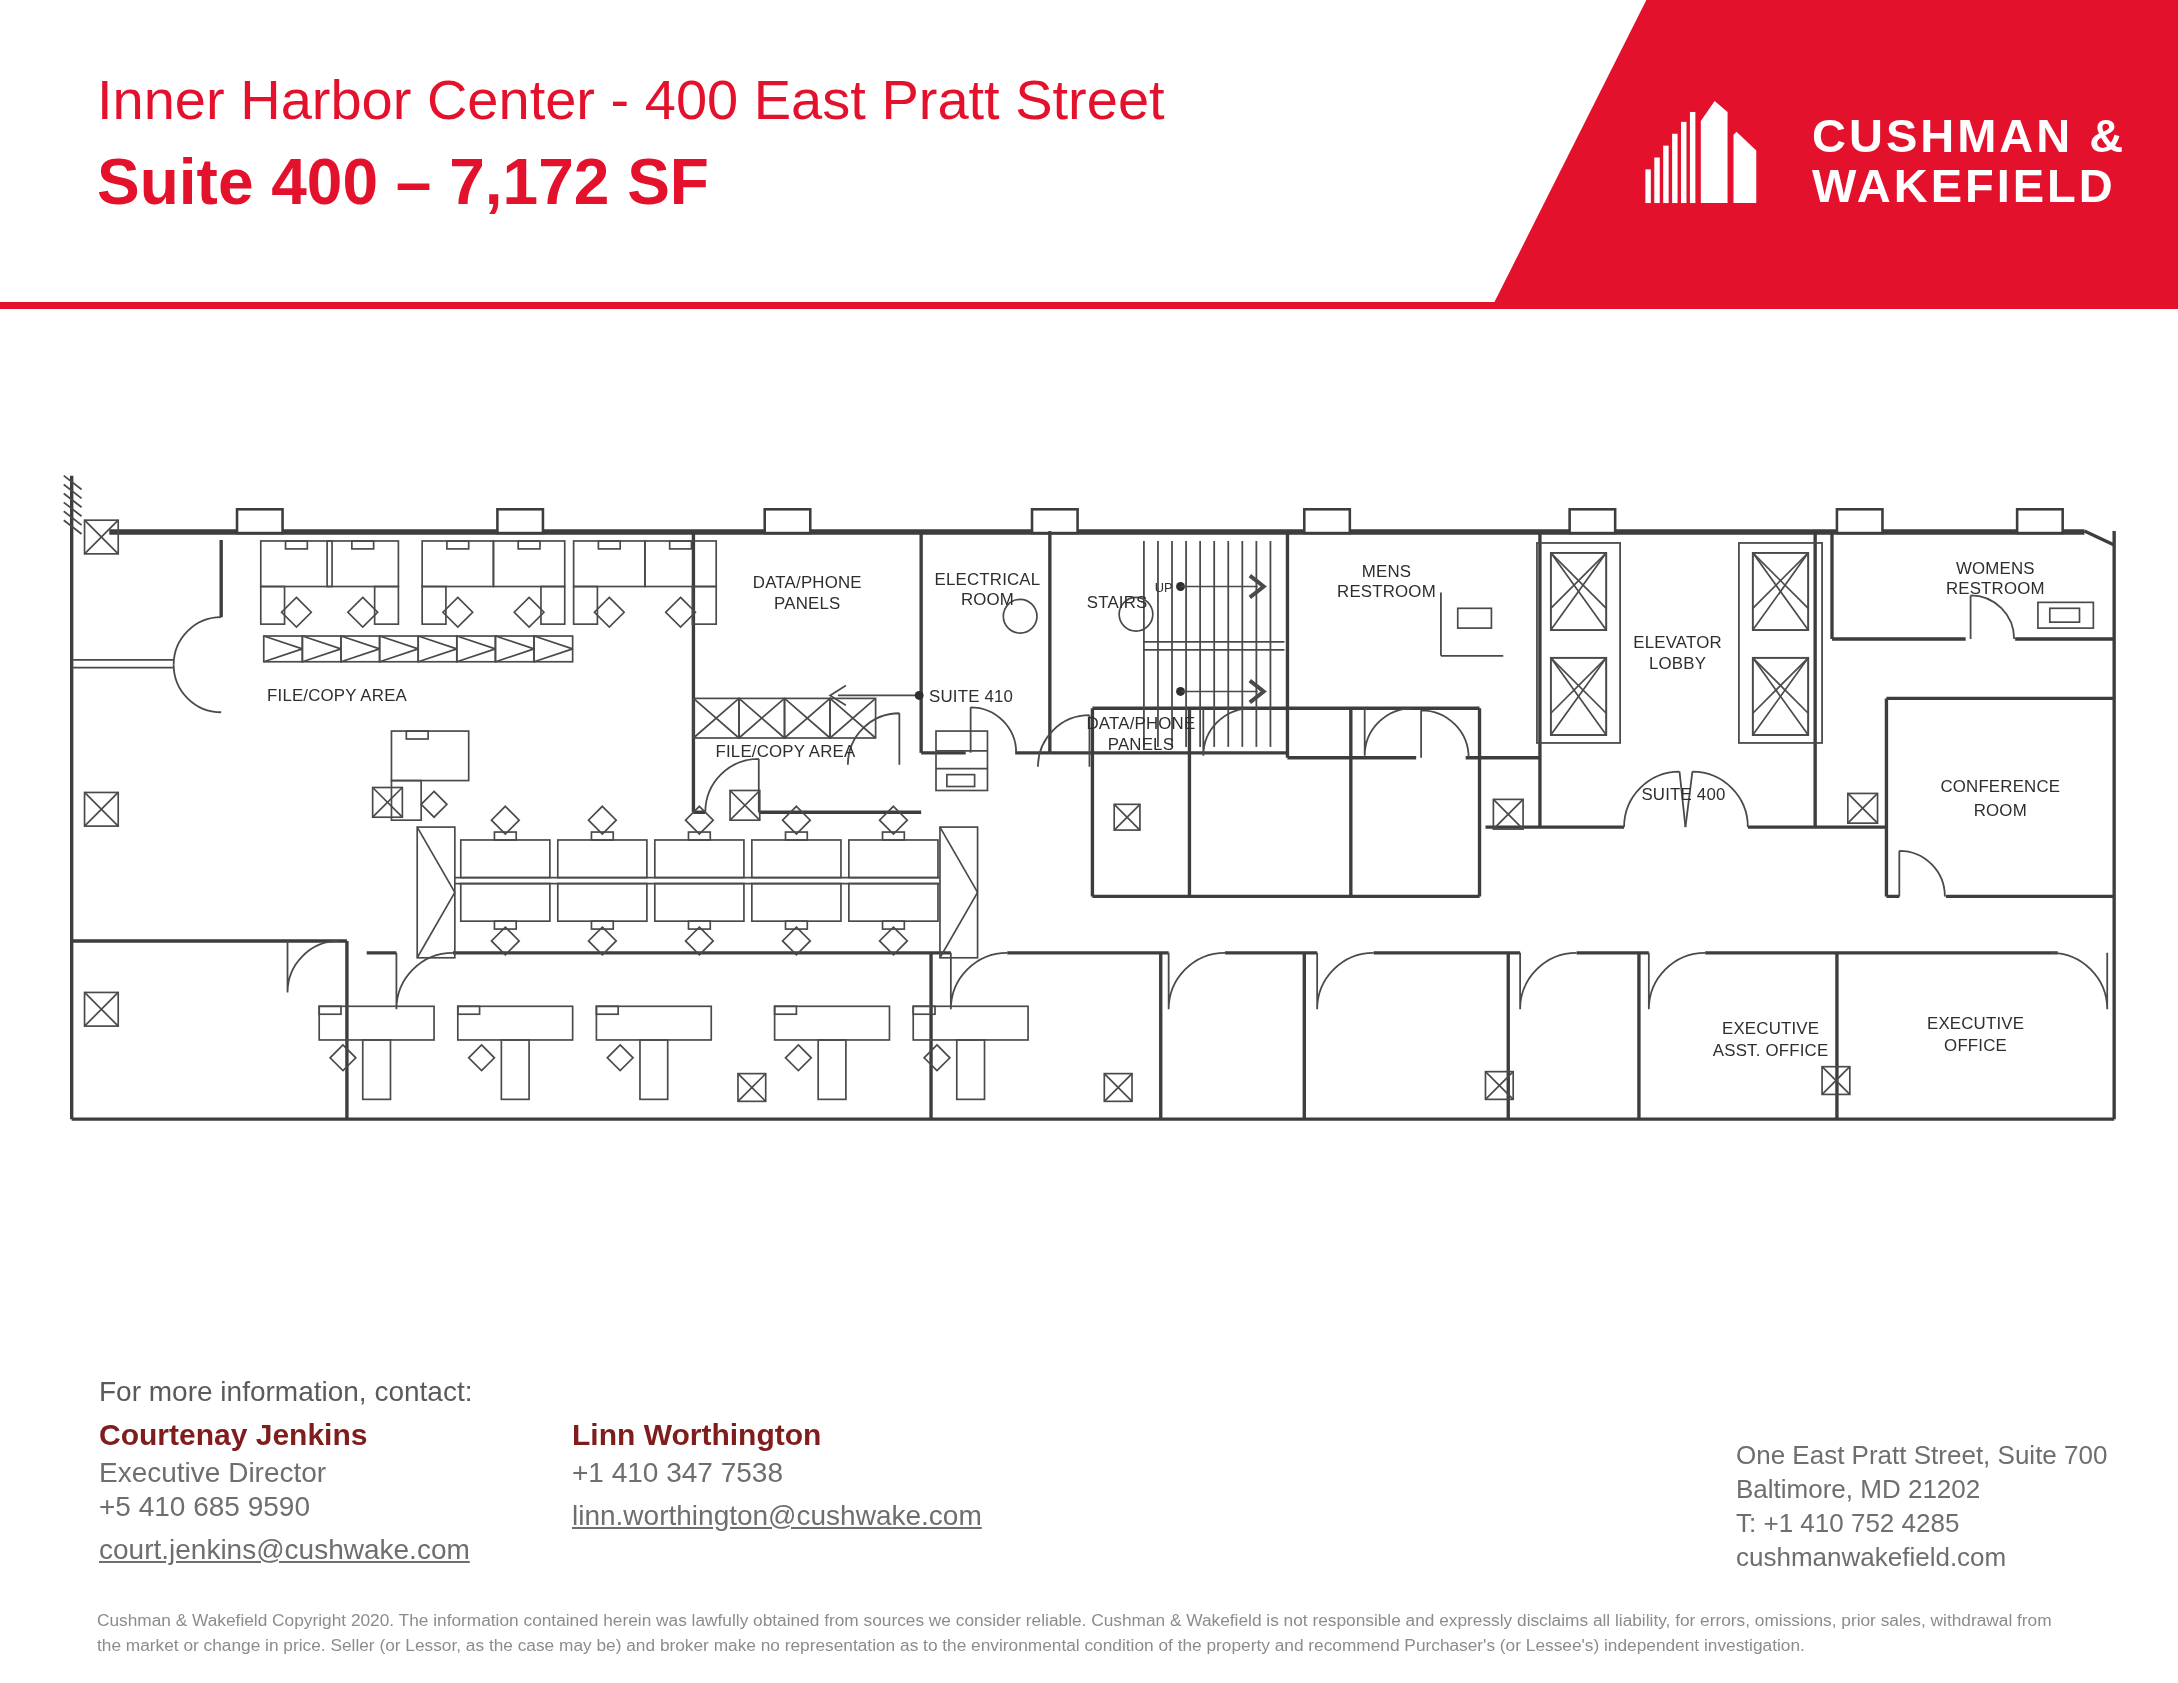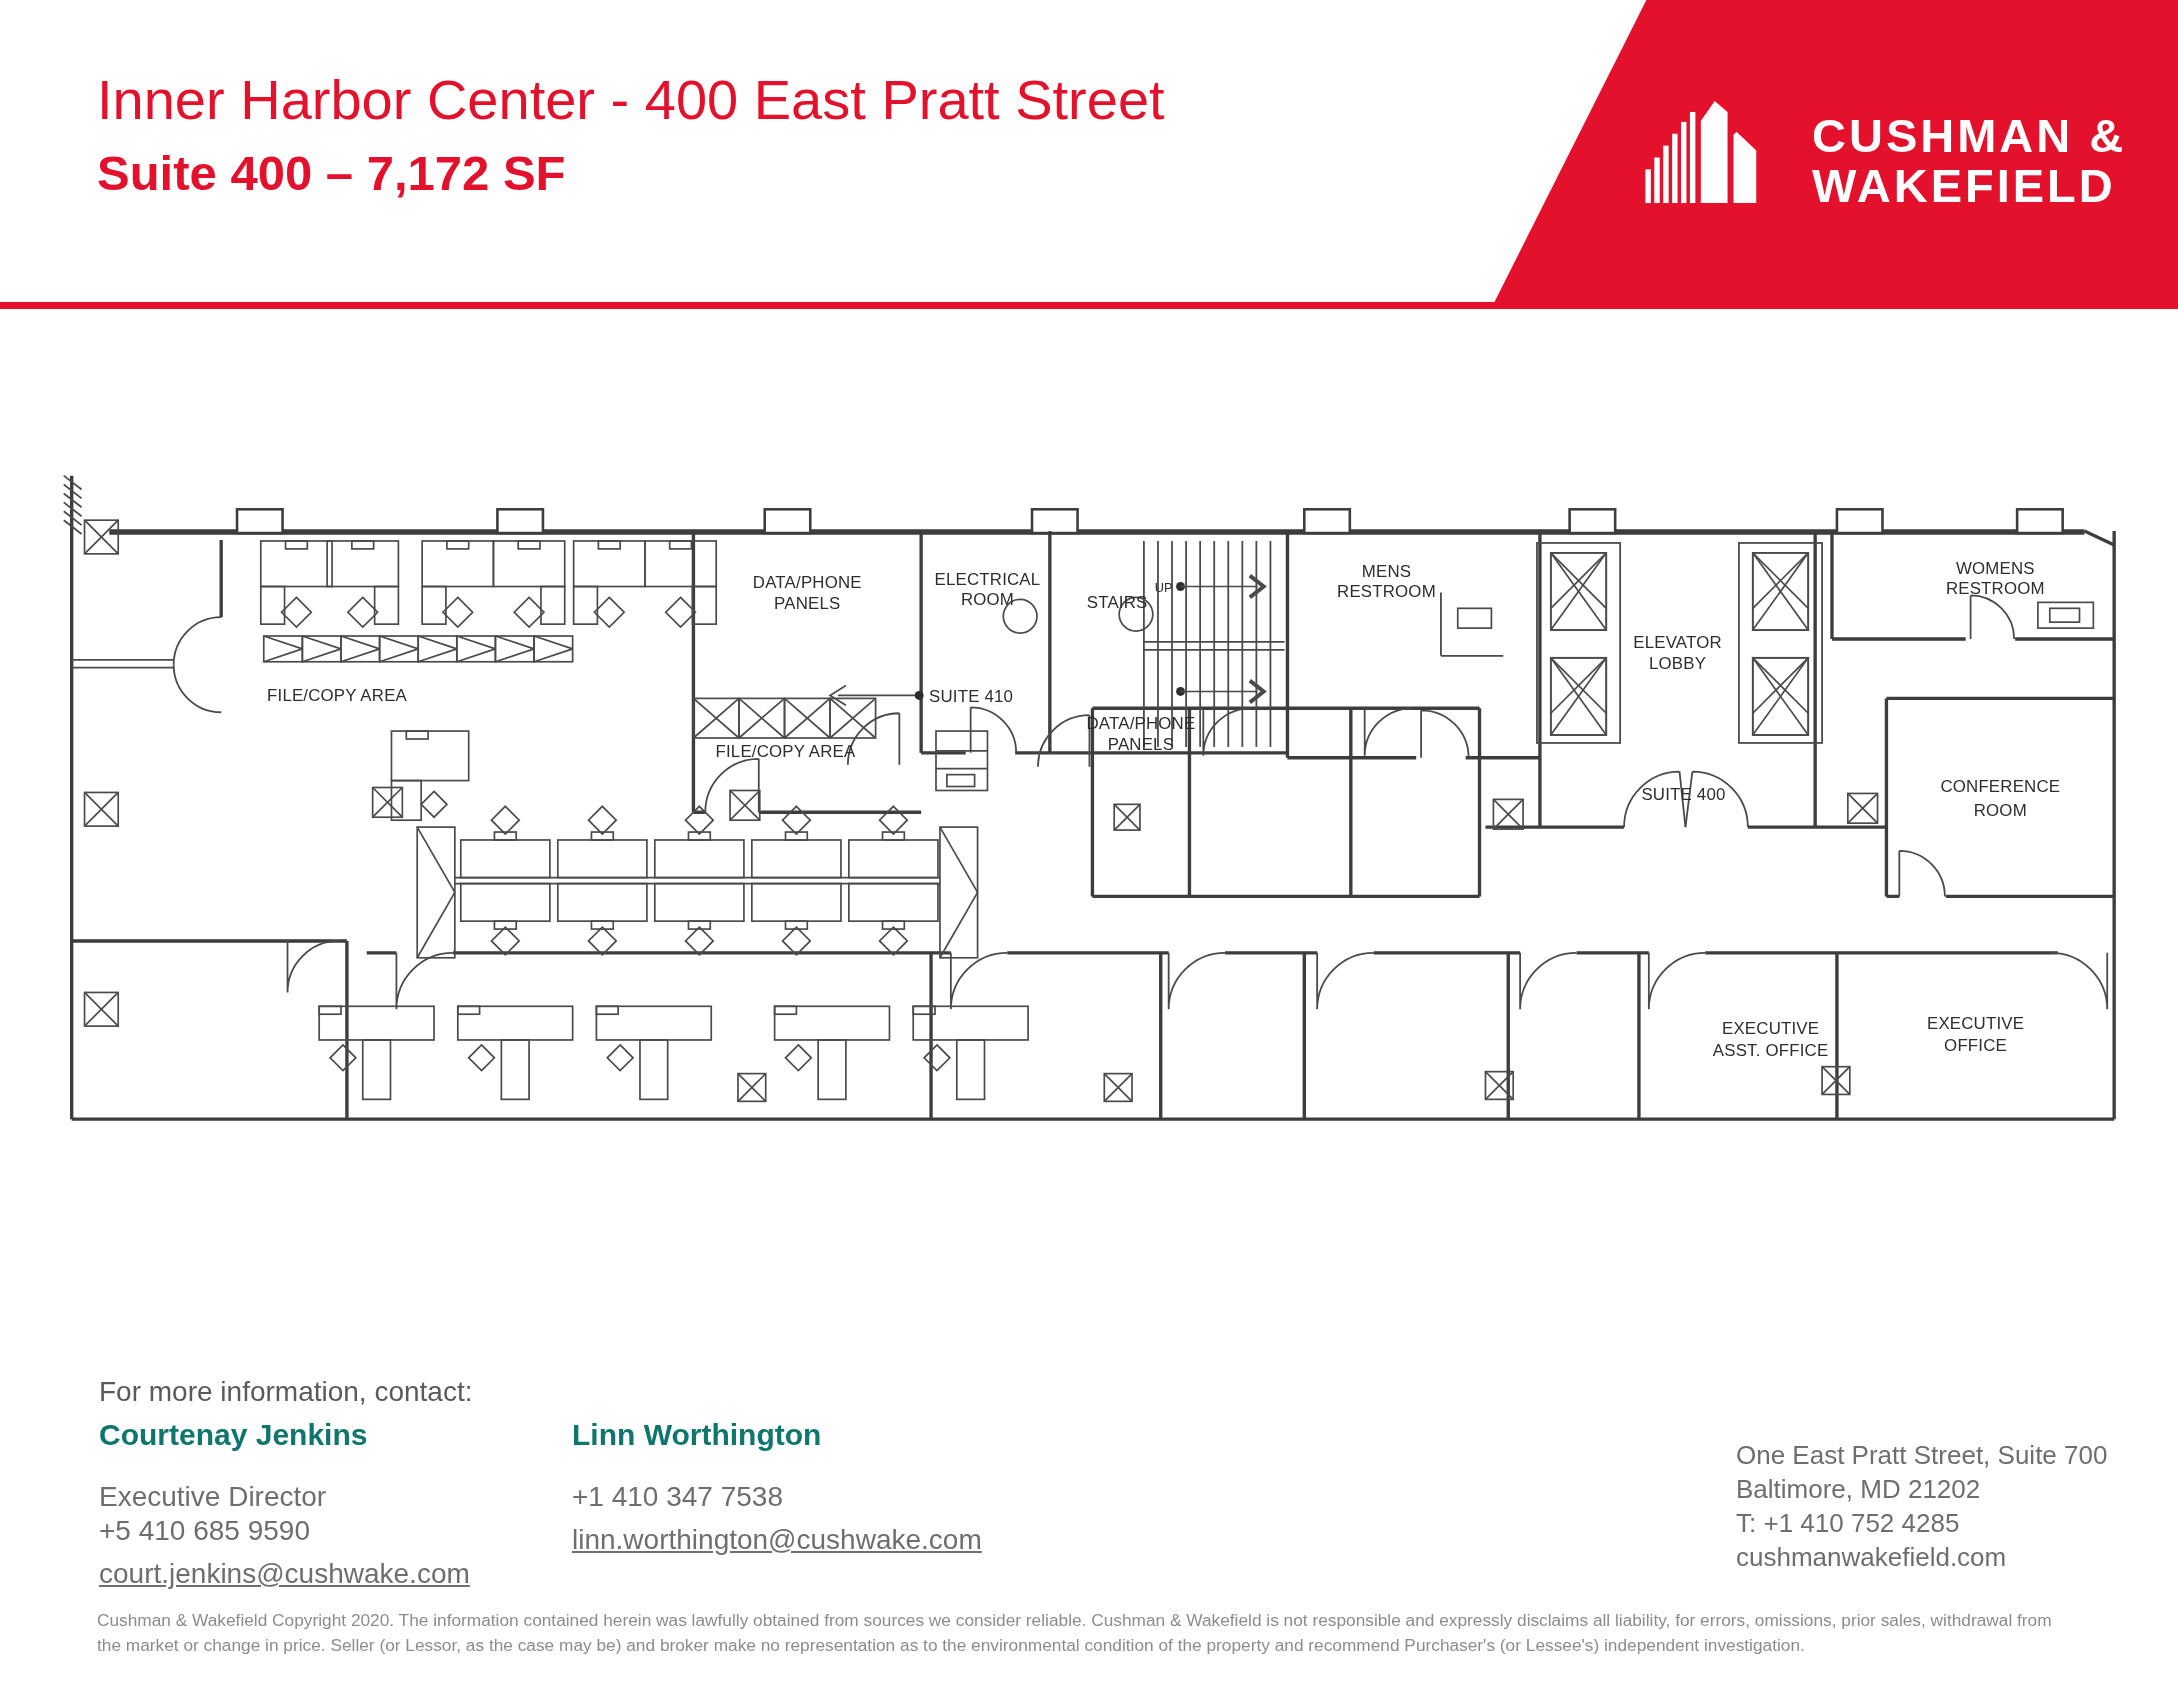--- a/index.html
+++ b/index.html
@@ -1,38 +1,38 @@
 <!DOCTYPE html>
 <html style="--accent: #E4112C;"><head>
 <meta charset="utf-8">
 <style>
   html,body{margin:0;padding:0;background:#ffffff;}
   .page{position:relative;width:2178px;height:1683px;background:#fff;overflow:hidden;
         font-family:"Liberation Sans", sans-serif;}
   .abs{position:absolute;}
   
   .title{left:97px;top:67px;font-size:56px;color:var(--accent,#E4112C);font-weight:400;letter-spacing:0px;}
-  .subtitle{left:97px;top:145px;font-size:49px;color:var(--accent,#E4112C);font-weight:700;}
+  .subtitle{left:97px;top:145px;font-size:64px;color:var(--accent,#E4112C);font-weight:700;}
   .redline{left:0;top:302px;width:2178px;height:7px;background:var(--accent,#E4112C);}
   .banner-svg{left:0;top:0;width:2178px;height:317px;}
   .brand{left:1812px;top:111px;color:#fff;font-weight:700;font-size:47px;line-height:50px;letter-spacing:3px;}
   
   .plan-svg{left:40px;top:327px;width:2089px;height:822px;}
   .plan-svg .w{fill:none;stroke:#3d3d3d;stroke-width:3.4;}
   .plan-svg .hv{fill:none;stroke:#3d3d3d;stroke-width:5.5;}
   .plan-svg .w2{fill:none;stroke:#4a4a4a;stroke-width:1.8;}
   .plan-svg .f{fill:none;stroke:#4a4a4a;stroke-width:1.7;}
   .plan-svg .bump{fill:#fff;stroke:#3d3d3d;stroke-width:2.6;}
   .plan-svg text{font-family:"Liberation Sans",sans-serif;fill:#2e2e2e;}
   .lbl{font-size:17px;letter-spacing:0.2px;}
   .lbl-s{font-size:13px;}
   
   .contact-heading{left:99px;top:1376px;font-size:28px;color:#5a5a5a;}
   .person{width:455px;font-size:28px;color:#6e6e6e;}
-  .person .name{font-size:30px;font-weight:700;color:#0f766e;margin-bottom:28px;}
+  .person .name{font-size:30px;font-weight:700;color:#7f1d1d;margin-bottom:4px;}
   .person .role{}
   .person .phone{margin-bottom:9px;}
   .person .email{text-decoration:underline;color:#6e6e6e;}
   .person div{line-height:34px;}
   .office{left:1718px;top:1438px;font-size:26px;color:#6e6e6e;line-height:34px;margin-left:18px;}
   .disclaimer{left:97px;top:1608px;width:1975px;font-size:17.3px;line-height:1.42;color:#8c8c8c;}
 </style>
 </head>
 <body>
 

